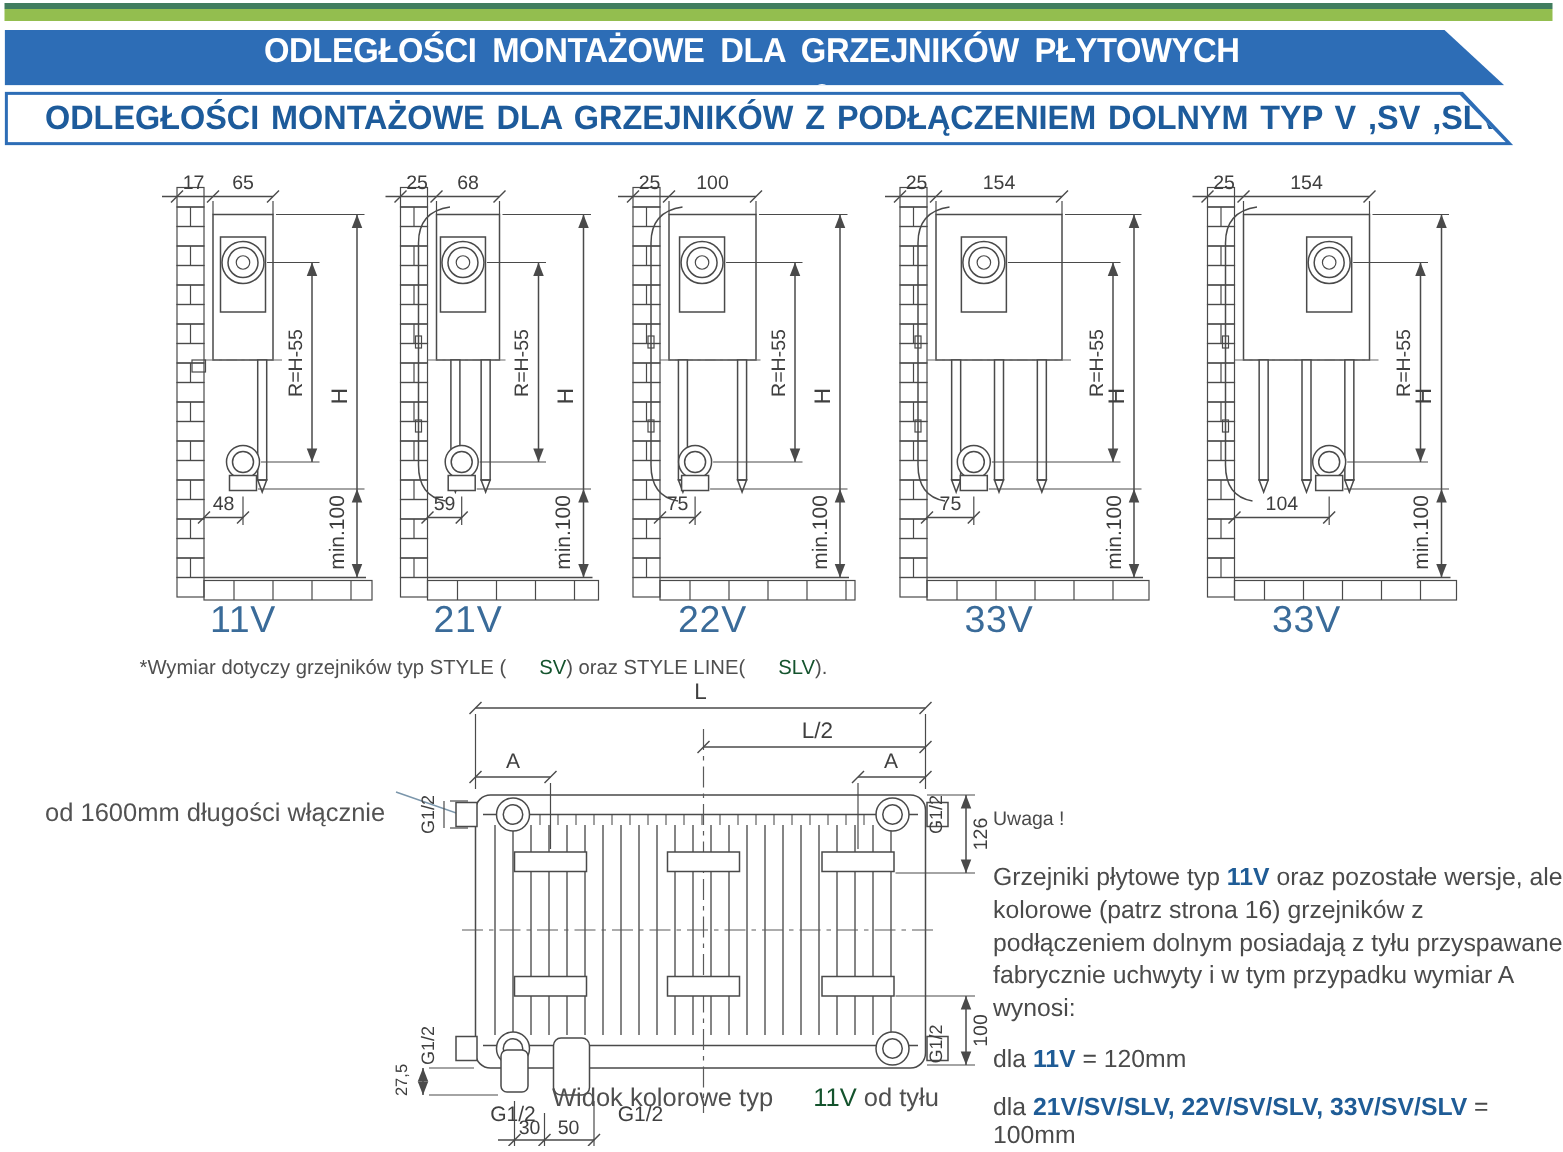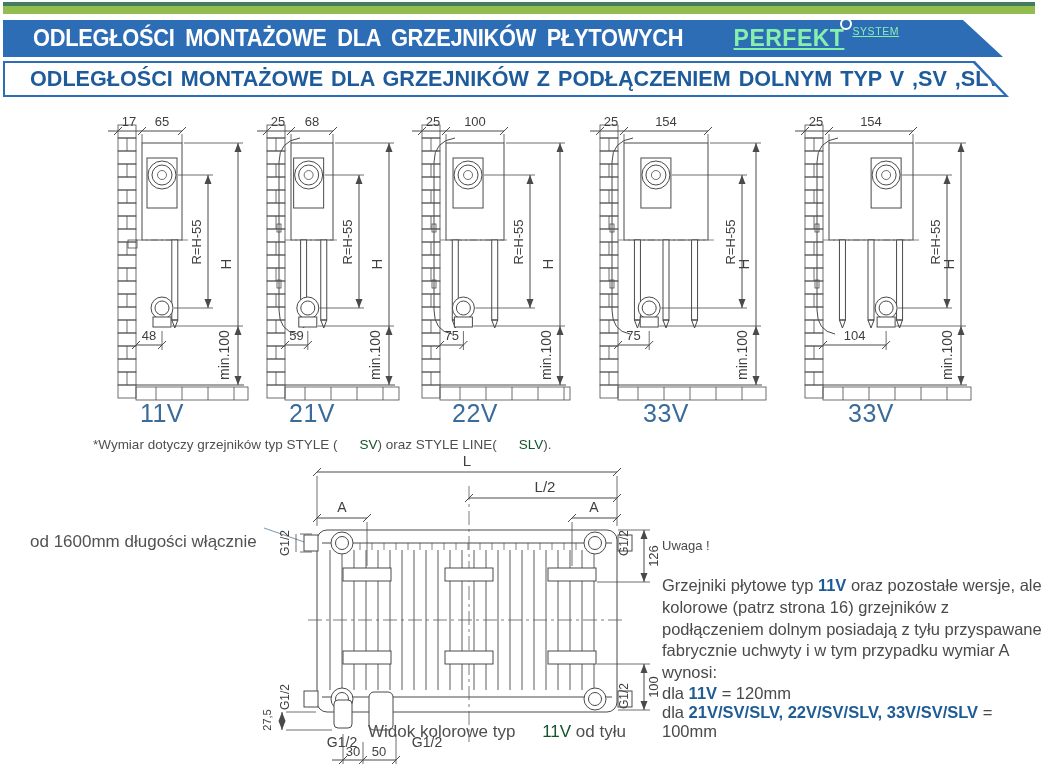--- a/index.html
+++ b/index.html
@@ -5,21 +5,21 @@
   html,body{margin:0;padding:0;background:#fff;}
   #page{position:relative;width:1042px;height:768px;background:#ffffff;overflow:hidden;
         font-family:"Liberation Sans",sans-serif;}
   .abs{position:absolute;}
   
   .stripe-dark{left:3px;top:2px;width:1032px;height:4px;background:#417d5f;}
   .stripe-green{left:3px;top:6px;width:1032px;height:8px;background:#93be4f;}
   
   .bar1{left:3px;top:20px;width:1000px;height:37px;background:#2d6db6;
         clip-path:polygon(0 0, 960px 0, 100% 100%, 0 100%);
-        display:flex;align-items:center;padding-left:30px;box-sizing:border-box;gap:16px;}
+        display:flex;align-items:center;padding-left:30px;box-sizing:border-box;gap:16px;flex-direction:column;}
   .bar1-text{font-size:23px;color:#fff;font-weight:600;letter-spacing:-0.3px;word-spacing:5px;
         white-space:nowrap;transform:scaleX(.95);transform-origin:left center;}
   .brand{display:flex;align-items:flex-start;color:#86efac;white-space:nowrap;text-decoration:underline;}
   .brand-name{font-size:23px;font-weight:800;letter-spacing:0.5px;}
   .logo-circle{width:8px;height:8px;border:2.5px solid #fff;border-radius:50%;display:inline-block;
         position:relative;top:-7px;margin-left:-4px;}
   .brand-suffix{font-size:10.5px;letter-spacing:.6px;margin-left:0px;font-weight:400;}
   
   .bar2{left:3px;top:61px;width:1006px;height:36px;background:#2d6db6;
         clip-path:polygon(0 0, calc(100% - 34px) 0, 100% 100%, 0 100%);}
@@ -34,21 +34,21 @@
         font-size:25px;color:#3a6b99;letter-spacing:0.5px;}
   svg{font-family:"Liberation Sans",sans-serif;}
   
   .note{left:93px;top:437px;font-size:13.5px;color:#4f4f4f;white-space:nowrap;}
   .blue{color:#14532d;margin-left:22px;}
   .leftnote{left:30px;top:486px;font-size:17px;color:#525252;line-height:1.33;}
   .caption{left:368px;top:722px;font-size:17px;color:#4f4f4f;white-space:nowrap;}
   .notice{left:662px;top:538px;width:380px;font-size:16.5px;color:#4a4a4a;}
   .notice .title{font-size:13px;}
   .notice .body{margin:22px 0 0 0;line-height:1.32;}
-  .notice .dline{}
+  .notice .dline{margin-top:13px;}
   .type{color:#1f5c96;font-weight:700;}
 </style>
 </head>
 <body>
 
 <div id="page">
 
   <div class="abs stripe-dark"></div>
   <div class="abs stripe-green"></div>
 

